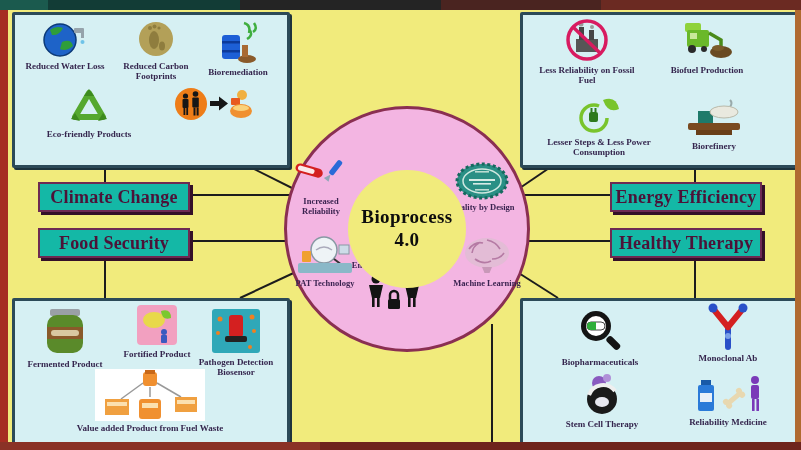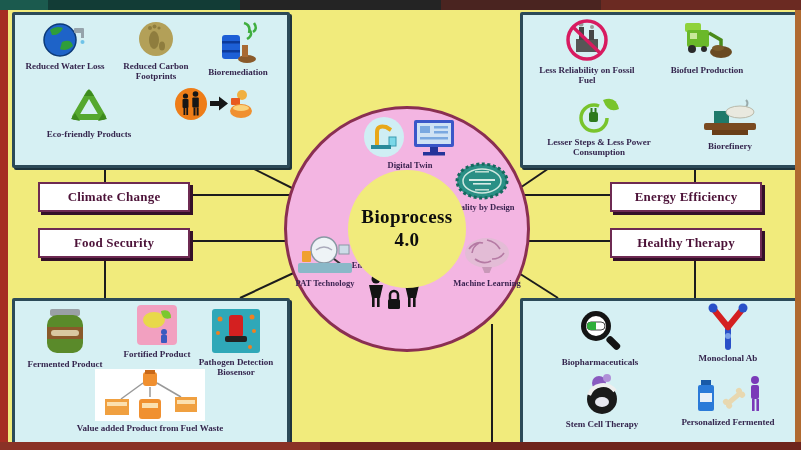--- a/index.html
+++ b/index.html
@@ -28,22 +28,22 @@
   .panel.tr{left:520px;top:12px;width:272px;height:150px;}
   .panel.bl{left:12px;top:298px;width:272px;height:144px;}
   .panel.br{left:520px;top:298px;width:272px;height:144px;}
 
   .item{position:absolute;display:flex;flex-direction:column;align-items:center;gap:2px;}
   .lbl{font-weight:700;font-size:9px;line-height:1.15;color:#35264e;text-align:center;}
 
   .tag{
     position:absolute;z-index:3;width:148px;height:26px;
     display:flex;align-items:center;justify-content:center;
-    background:#ffffff;border:2px solid #6e2a52;box-shadow:3px 3px 0 #341028;
-    font-weight:700;font-size:13px;color:#4c1238;letter-spacing:.2px;
+    background:#14b8a6;border:2px solid #6e2a52;box-shadow:3px 3px 0 #341028;
+    font-weight:700;font-size:18px;color:#4c1238;letter-spacing:.2px;
   }
 
   .hub{
     position:absolute;z-index:2;left:284px;top:106px;width:246px;height:246px;
     border-radius:50%;background:#f3b5e2;border:3px solid #8a2f52;box-sizing:border-box;
   }
   .hub-center{
     position:absolute;left:61px;top:61px;width:118px;height:118px;border-radius:50%;
     background:#f1eb7c;display:flex;align-items:center;justify-content:center;
   }
@@ -166,21 +166,21 @@
     <div class="item" style="left:6px;top:80px;width:140px;">
       <svg class="ico" width="52" height="40" viewBox="0 0 52 40">
         <circle cx="21" cy="23" r="13" fill="none" stroke="#79c42c" stroke-width="3.5" stroke-dasharray="66 16"></circle>
         <path d="M30 5 q13 -5 16 9 q-11 5 -16 -9 Z" fill="#79c42c"></path>
         <rect x="16" y="17" width="9" height="10" rx="2" fill="#2e7a1e"></rect>
         <line x1="18.5" y1="13" x2="18.5" y2="17" stroke="#2e7a1e" stroke-width="2"></line>
         <line x1="22.5" y1="13" x2="22.5" y2="17" stroke="#2e7a1e" stroke-width="2"></line>
       </svg>
       <div class="lbl">Lesser Steps &amp; Less Power Consumption</div>
     </div>
-    <div class="item" style="left:152px;top:84px;width:110px;">
+    <div class="item" style="left:136px;top:84px;width:110px;">
       <svg class="ico" width="56" height="40" viewBox="0 0 56 40">
         <path d="M44 8 q3 -4 0 -7" stroke="#9aa" stroke-width="2" fill="none"></path>
         <rect x="12" y="12" width="15" height="12" fill="#1f7a6a"></rect>
         <ellipse cx="38" cy="13" rx="14" ry="6" fill="#e9e9df" stroke="#b9b9a9"></ellipse>
         <rect x="2" y="24" width="52" height="7" rx="2" fill="#7a4a20"></rect>
         <rect x="10" y="31" width="36" height="5" fill="#693e18"></rect>
       </svg>
       <div class="lbl">Biorefinery</div>
     </div>
   </div>
@@ -281,48 +281,31 @@
           <circle cx="32" cy="23" r="3" fill="#e8d8b0"></circle>
             <circle cx="32" cy="28" r="3" fill="#e8d8b0"></circle>
           <circle cx="49" cy="23" r="3" fill="#e8d8b0"></circle>
             <circle cx="49" cy="28" r="3" fill="#e8d8b0"></circle>
         </g>
         <circle cx="61" cy="7" r="4" fill="#7a3ab8"></circle>
         <rect x="57" y="12" width="8" height="14" rx="2" fill="#7a3ab8"></rect>
         <rect x="58" y="26" width="2.6" height="12" fill="#7a3ab8"></rect>
         <rect x="62.4" y="26" width="2.6" height="12" fill="#7a3ab8"></rect>
       </svg>
-      <div class="lbl">Personalized Fermented</div>
+      <div class="lbl">Reliability Medicine</div>
     </div>
   </div>
 
   <div class="tag" style="left:38px;top:182px;">Climate Change</div>
   <div class="tag" style="left:38px;top:228px;">Food Security</div>
   <div class="tag" style="left:610px;top:182px;">Energy Efficiency</div>
   <div class="tag" style="left:610px;top:228px;">Healthy Therapy</div>
 
   <div class="hub">
 
-    <div class="spoke" style="left:56px;top:6px;width:134px;">
-      <svg class="ico" width="96" height="44" viewBox="0 0 96 44">
-        <circle cx="22" cy="22" r="20" fill="#cfeef4"></circle>
-        <path d="M15 30 V17 q0 -7 9 -5 l5 3" stroke="#e8a818" stroke-width="4" fill="none"></path>
-        <rect x="27" y="22" width="7" height="9" fill="#7ad8e8" stroke="#3a9ab0"></rect>
-        <rect x="9" y="30" width="20" height="4" fill="#2a8a9a"></rect>
-        <rect x="52" y="5" width="40" height="27" rx="2" fill="#3a56c8"></rect>
-        <rect x="55" y="8" width="34" height="21" fill="#cfe2f4"></rect>
-        <rect x="58" y="11" width="10" height="7" fill="#7aa8e0"></rect>
-        <rect x="72" y="11" width="14" height="2.5" fill="#7aa8e0"></rect>
-        <rect x="72" y="16" width="14" height="2.5" fill="#7aa8e0"></rect>
-        <rect x="58" y="22" width="28" height="2.5" fill="#7aa8e0"></rect>
-        <rect x="68" y="32" width="8" height="5" fill="#24349a"></rect>
-        <rect x="61" y="37" width="22" height="3.5" fill="#24349a"></rect>
-      </svg>
-      <div class="lbl">Digital Twin</div>
-    </div>
 
     <div class="spoke" style="left:158px;top:52px;width:74px;">
       <svg class="ico" width="54" height="40" viewBox="0 0 54 40">
         <ellipse cx="27" cy="20" rx="25" ry="17" fill="#2a8f85"></ellipse>
         <ellipse cx="27" cy="20" rx="25" ry="17" fill="none" stroke="#16695f" stroke-width="3" stroke-dasharray="3 2.5"></ellipse>
         <ellipse cx="27" cy="20" rx="19" ry="12" fill="none" stroke="#cfe8e0" stroke-width="1.5"></ellipse>
         <rect x="12" y="16" width="30" height="8" fill="#2a8f85"></rect>
         <rect x="14" y="18" width="26" height="2" fill="#d8ece6"></rect>
         <rect x="18" y="22" width="18" height="1.6" fill="#d8ece6"></rect>
         <rect x="20" y="10" width="14" height="1.6" fill="#bcdcd2"></rect>
@@ -361,20 +344,33 @@
         <circle cx="28" cy="15" r="13" fill="#eef3f6" stroke="#8899a4" stroke-width="1.5"></circle>
         <path d="M20 15 q8 -6 16 0" stroke="#aab" stroke-width="1.5" fill="none"></path>
         <rect x="6" y="16" width="9" height="11" rx="1" fill="#f0a030"></rect>
         <rect x="43" y="10" width="10" height="9" fill="#cddce8" stroke="#8899a4"></rect>
         <path d="M38 24 l12 9" stroke="#333" stroke-width="2"></path>
         <rect x="2" y="28" width="54" height="10" rx="2" fill="#8ab8c8"></rect>
       </svg>
       <div class="lbl">PAT Technology</div>
     </div>
 
+    <div class="spoke" style="left:0px;top:48px;width:68px;">
+      <svg class="ico" width="56" height="38" viewBox="0 0 56 38">
+        <g transform="rotate(16 16 14)">
+          <rect x="2" y="9" width="28" height="9" rx="4.5" fill="#d42020"></rect>
+          <rect x="4.5" y="11" width="17" height="5" rx="2.5" fill="#ffffff" opacity="0.9"></rect>
+        </g>
+        <g transform="rotate(38 42 12)">
+          <rect x="39" y="2" width="5.5" height="17" rx="2" fill="#2a6ad8"></rect>
+          <path d="M41.8 19 l3 7 l-6 0 Z" fill="#8fa6b8"></path>
+        </g>
+      </svg>
+      <div class="lbl">Increased Reliability</div>
+    </div>
 
     <div class="hub-center">
       <div class="hub-title">
         <span>Bioprocess</span>
         <span>4.0</span>
       </div>
     </div>
   </div>
 
   <div class="strip top"></div>

